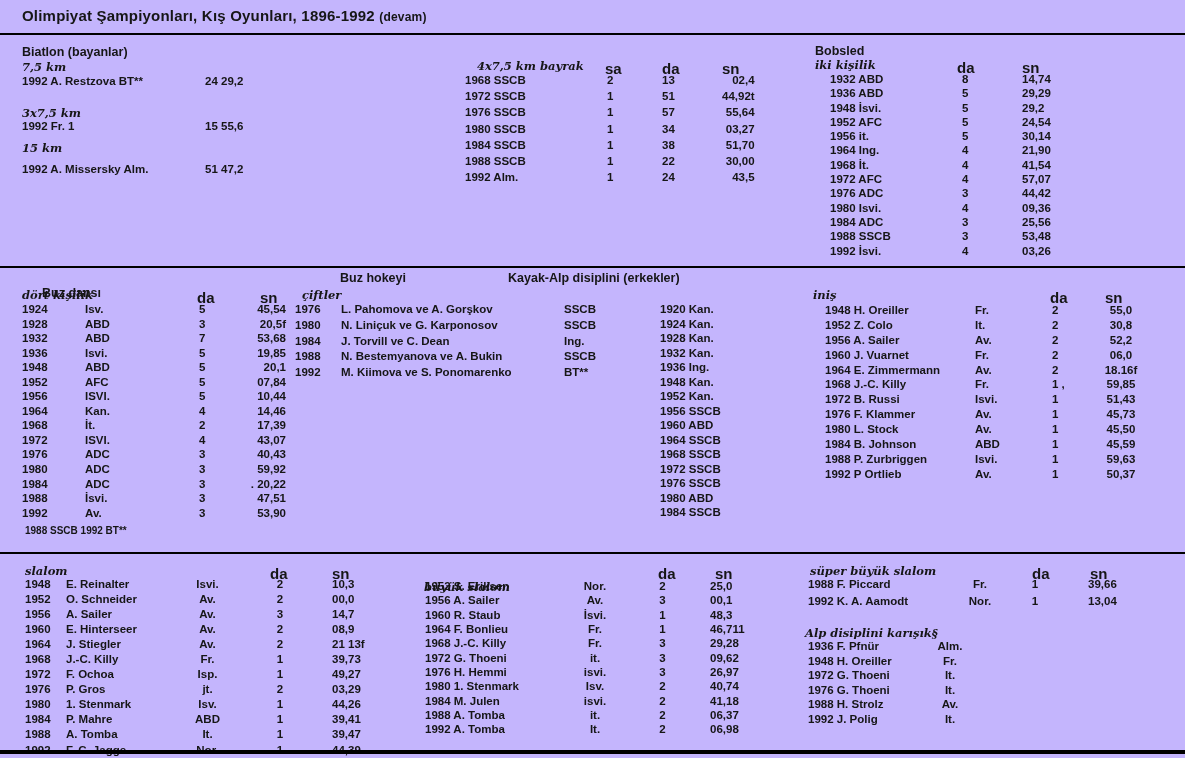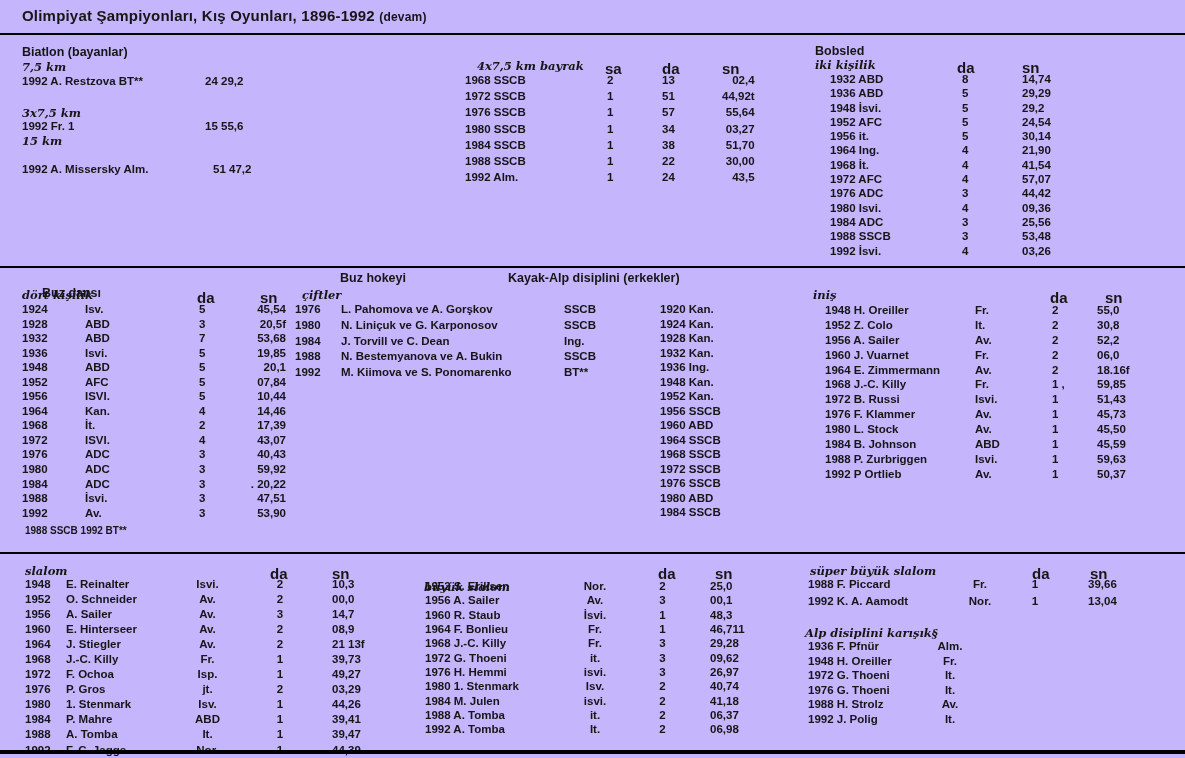--- a/index.html
+++ b/index.html
@@ -33,21 +33,21 @@
   #dans-rows .c-year{width:63px;}     #dans-rows .c-country{width:112px;}
   #dans-rows .c-da{width:45px;padding-left:2px;} #dans-rows .c-sn{width:44px;text-align:right;}
   
   #cift-rows{left:295px;top:303px;}   #cift-rows .row{height:15.8px;}
   #cift-rows .c-year{width:46px;}     #cift-rows .c-names{width:223px;} #cift-rows .c-country{flex:1;}
   
   #hok-rows{left:660px;top:303px;}    #hok-rows .row{height:14.5px;}
   
   #inis-rows{left:813px;top:304px;}   #inis-rows .row{height:14.9px;}
   #inis-rows .c-entry{width:162px;padding-left:12px;} #inis-rows .c-country{width:70px;}
-  #inis-rows .c-da{width:52px;padding-left:7px;}      #inis-rows .c-sn{width:48px;text-align:left;}
+  #inis-rows .c-da{width:52px;padding-left:7px;}      #inis-rows .c-sn{width:48px;text-align:center;}
   
   #sla-rows{left:25px;top:578px;}     #sla-rows .row{height:15.05px;}
   #sla-rows .c-year{width:41px;}      #sla-rows .c-name{width:104px;}
   #sla-rows .c-country{width:75px;text-align:center;} #sla-rows .c-da{width:70px;text-align:center;}
   #sla-rows .c-sn{padding-left:17px;}
   
   #buy-rows{left:420px;top:580px;}    #buy-rows .row{height:14.35px;}
   #buy-rows .c-entry{width:135px;padding-left:5px;} #buy-rows .c-country{width:80px;text-align:center;}
   #buy-rows .c-da{width:55px;text-align:center;}    #buy-rows .c-sn{padding-left:20px;}
   
@@ -70,22 +70,22 @@
   <div class="abs ev" style="left:22px;top:60px;">7,5 km</div>
   <div class="rows row bia-row" style="left:22px;top:75px;">
     <span class="c-entry">1992 A. Restzova BT**</span>
     <span class="c-time">24 29,2</span>
   </div>
   <div class="abs ev" style="left:22px;top:106px;text-align:center;">3x7,5 km</div>
   <div class="rows row bia-row" style="left:22px;top:120px;">
     <span class="c-entry">1992 Fr. 1</span>
     <span class="c-time">15 55,6</span>
   </div>
-  <div class="abs ev" style="left:22px;top:134px;">15 km</div>
-  <div class="rows row bia-row" style="left:22px;top:163px;gap:8px;">
+  <div class="abs ev" style="left:22px;top:141px;">15 km</div>
+  <div class="rows row bia-row" style="left:22px;top:163px;">
     <span class="c-entry">1992 A. Missersky Alm.</span>
     <span class="c-time">51 47,2</span>
   </div>
 
   <div class="abs ev" style="left:477px;top:59px;">4x7,5 km bayrak</div>
   <div class="abs colh" style="left:605px;top:60px;">sa</div>
   <div class="abs colh" style="left:662px;top:60px;">da</div>
   <div class="abs colh" style="left:722px;top:60px;">sn</div>
   <div class="rows" id="bayrak-rows">
       <div class="row">

